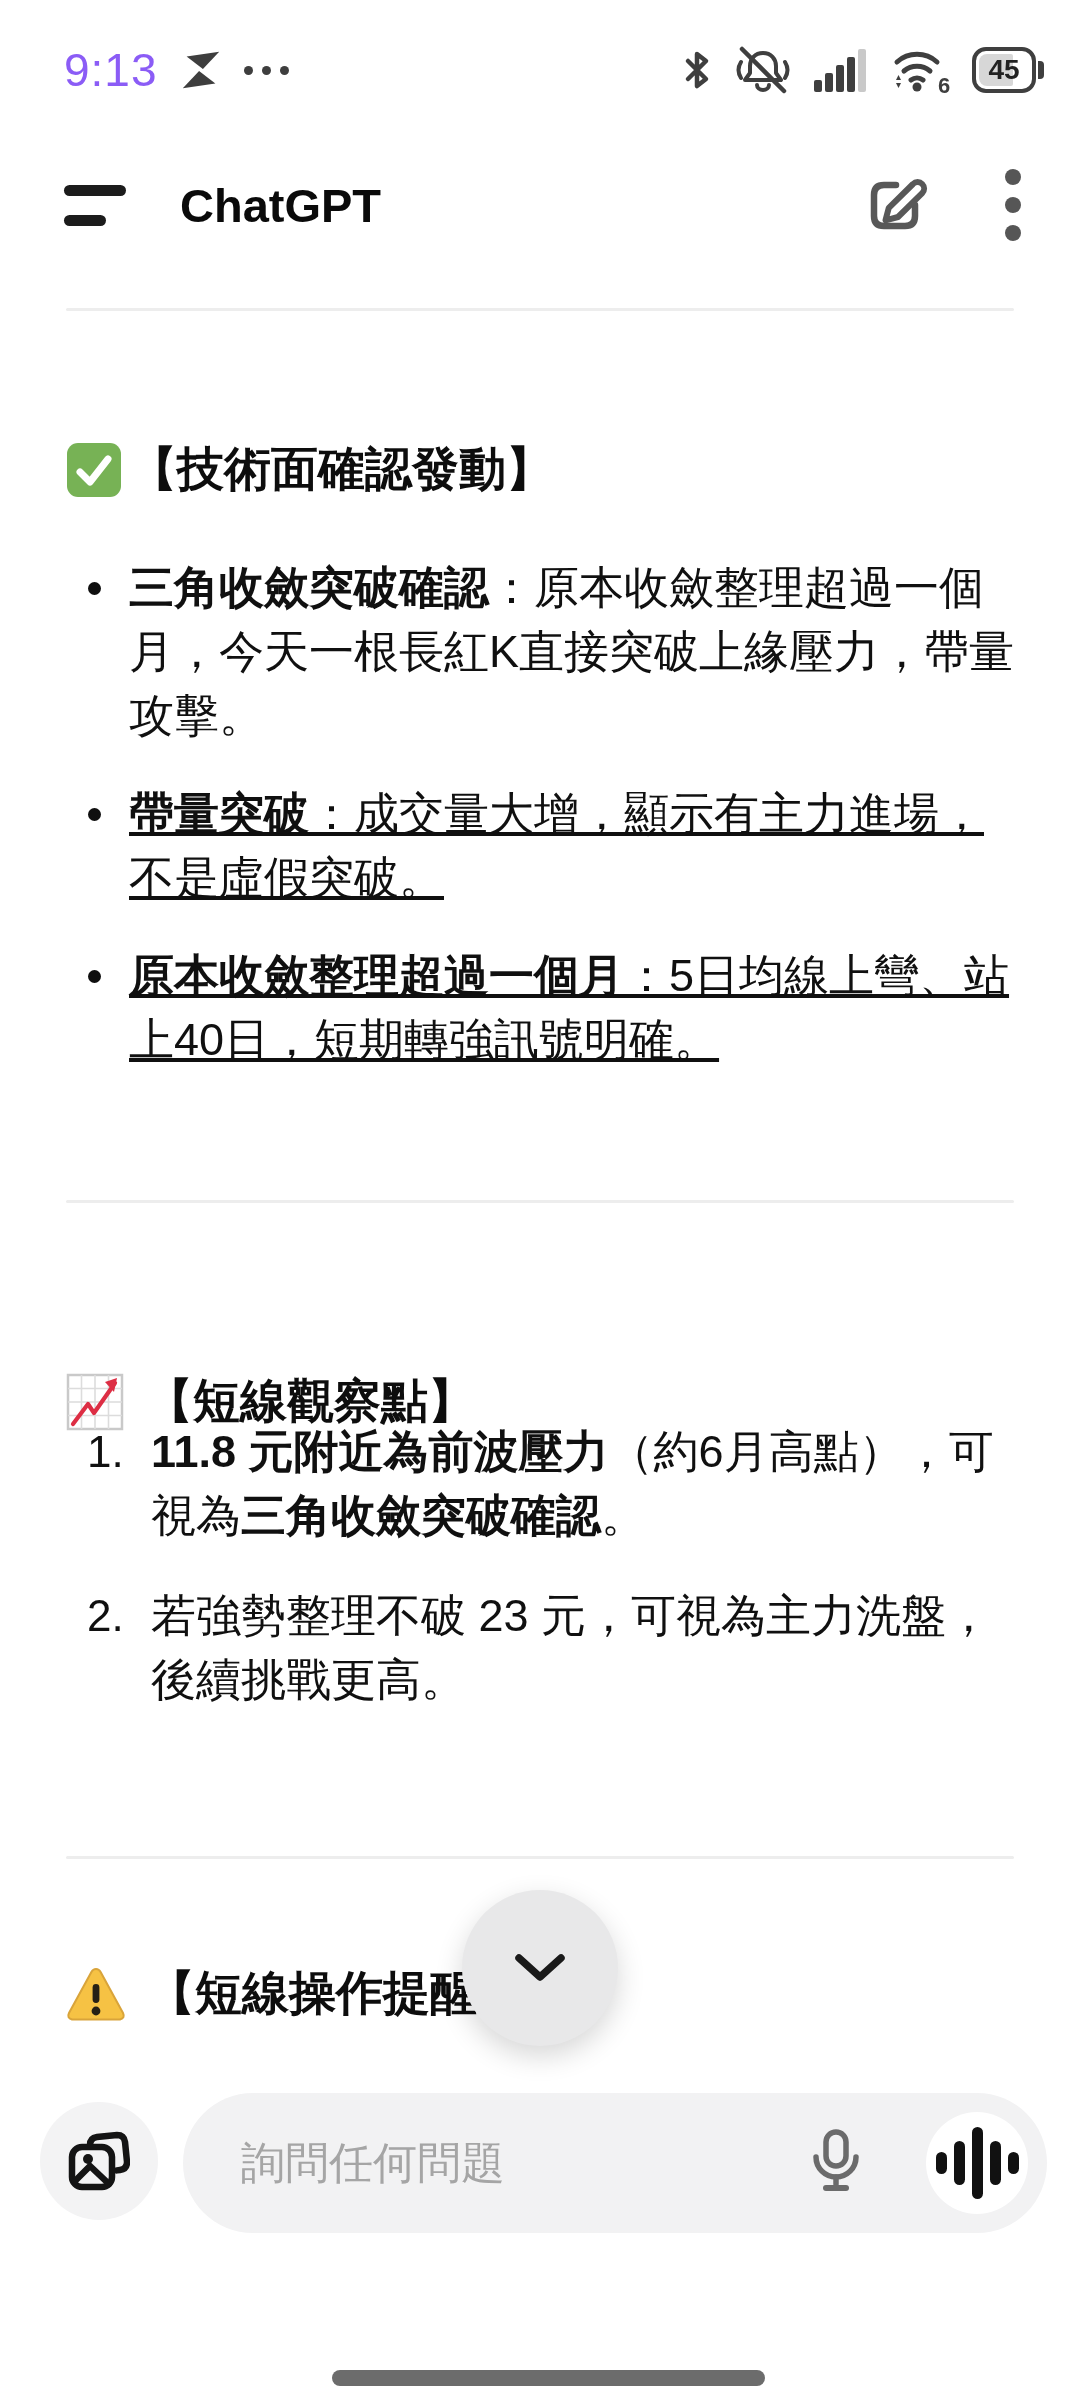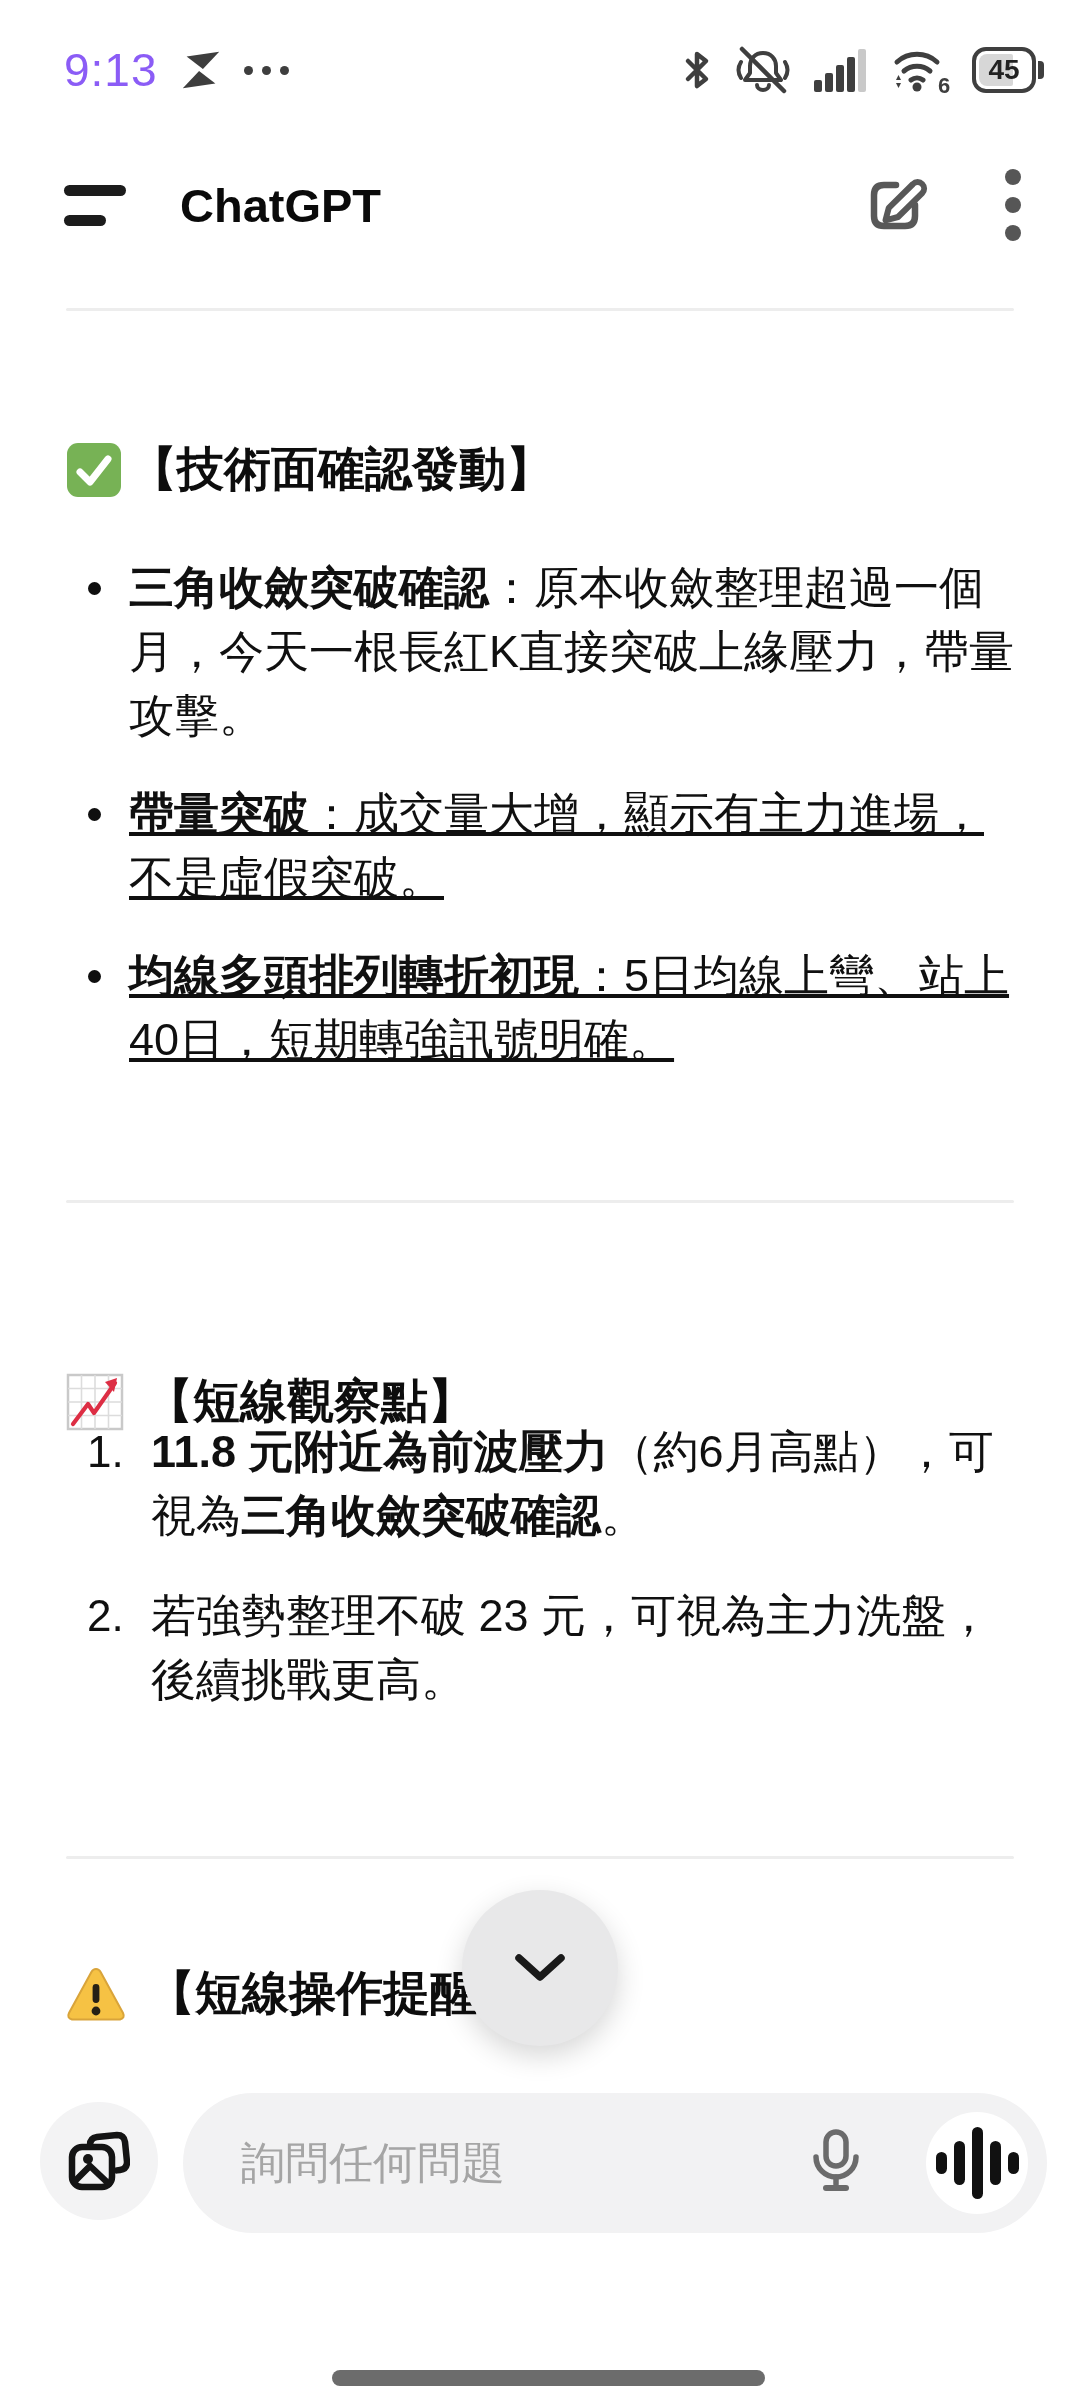--- a/index.html
+++ b/index.html
@@ -173,21 +173,21 @@
     <div class="li">
       <span class="bullet-dot"></span>
       <div class="li-text"><b>三角收斂突破確認</b><span>：原本收斂整理超過一個月，今天一根長紅K直接突破上緣壓力，帶量攻擊。</span></div>
     </div>
     <div class="li">
       <span class="bullet-dot"></span>
       <div class="li-text"><b>帶量突破</b><span>：成交量大增，顯示有主力進場，不是虛假突破。</span></div>
     </div>
     <div class="li">
       <span class="bullet-dot"></span>
-      <div class="li-text"><b>均線多頭排列轉折初現</b><span>：5日均線上彎、站上40日，短期轉強訊號明確。</span></div>
+      <div class="li-text"><b>原本收斂整理超過一個月</b><span>：5日均線上彎、站上40日，短期轉強訊號明確。</span></div>
     </div>
   </div>
 
 <div class="abs divider divider-2"></div>
 
 <div class="abs section-heading sec2-heading">
   <svg class="emoji" width="58" height="58" viewBox="0 0 58 58">
     <rect x="2" y="2" width="54" height="54" fill="#ffffff" stroke="#c9c9c9" stroke-width="2.5"></rect>
     <path d="M15.5 2 V56 M29 2 V56 M42.5 2 V56" stroke="#dcdcdc" stroke-width="1.6"></path>
     <path d="M2 15.5 H56 M2 29 H56 M2 42.5 H56" stroke="#dcdcdc" stroke-width="1.6"></path>

